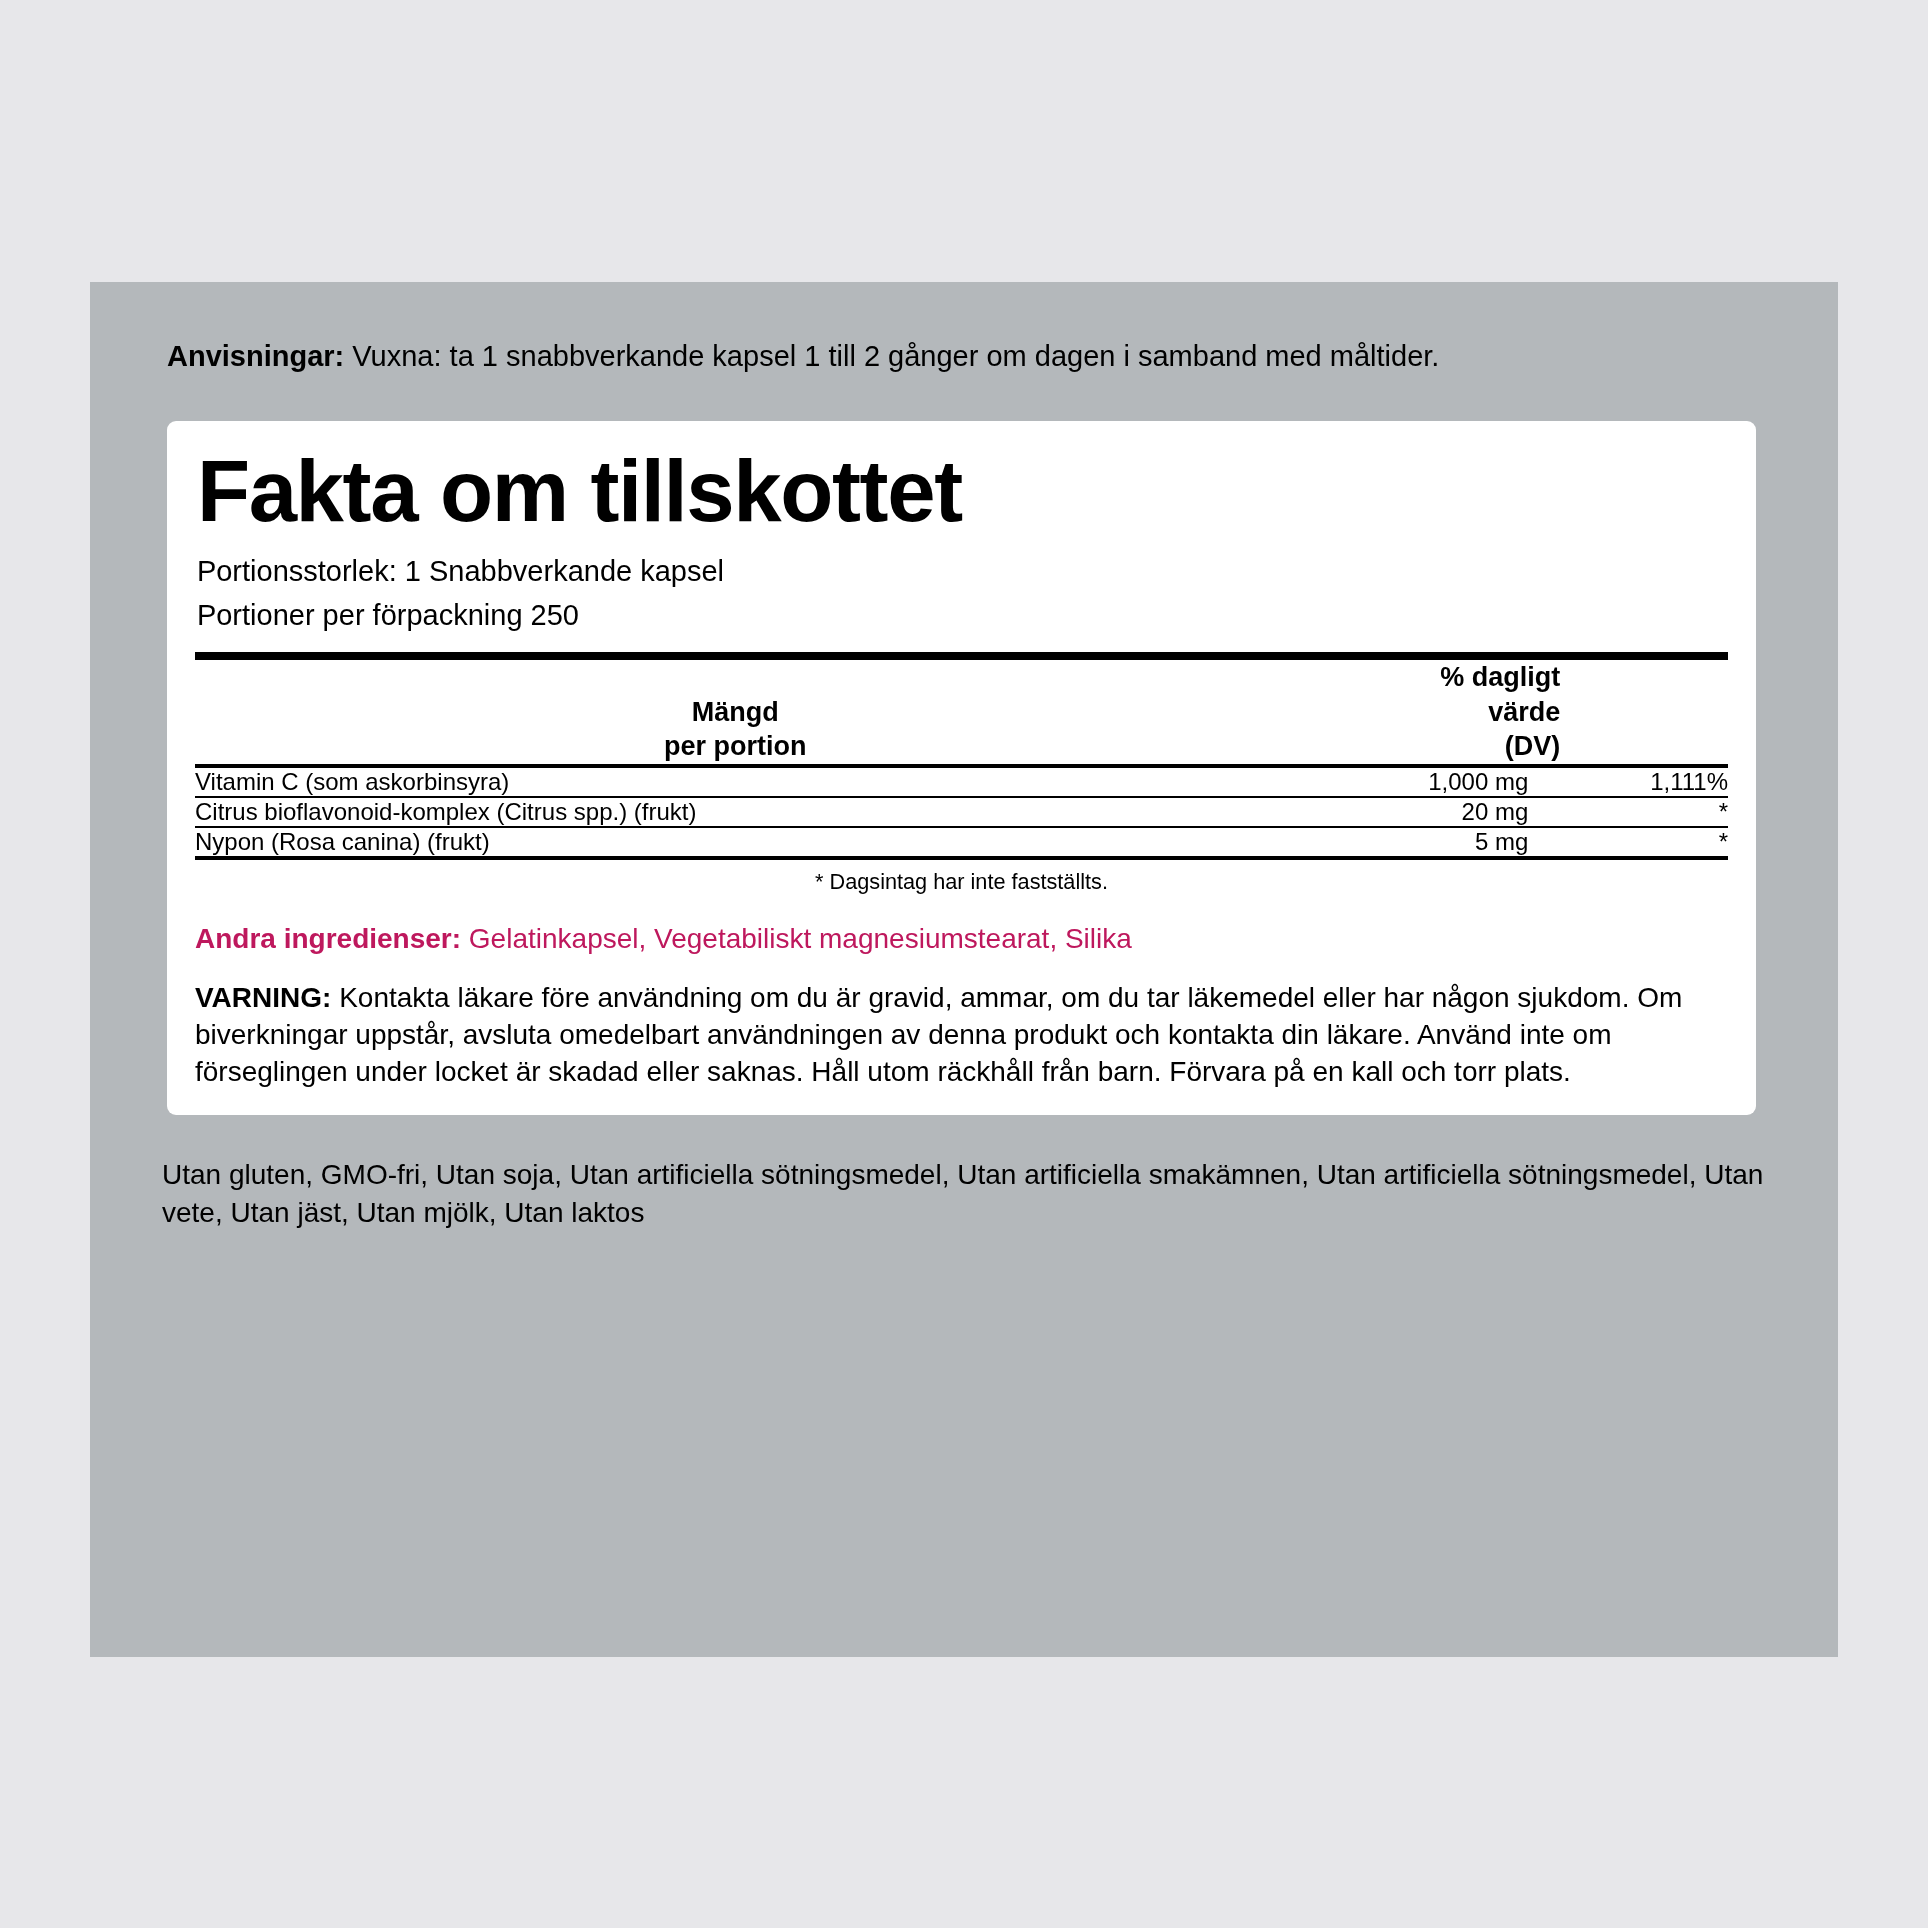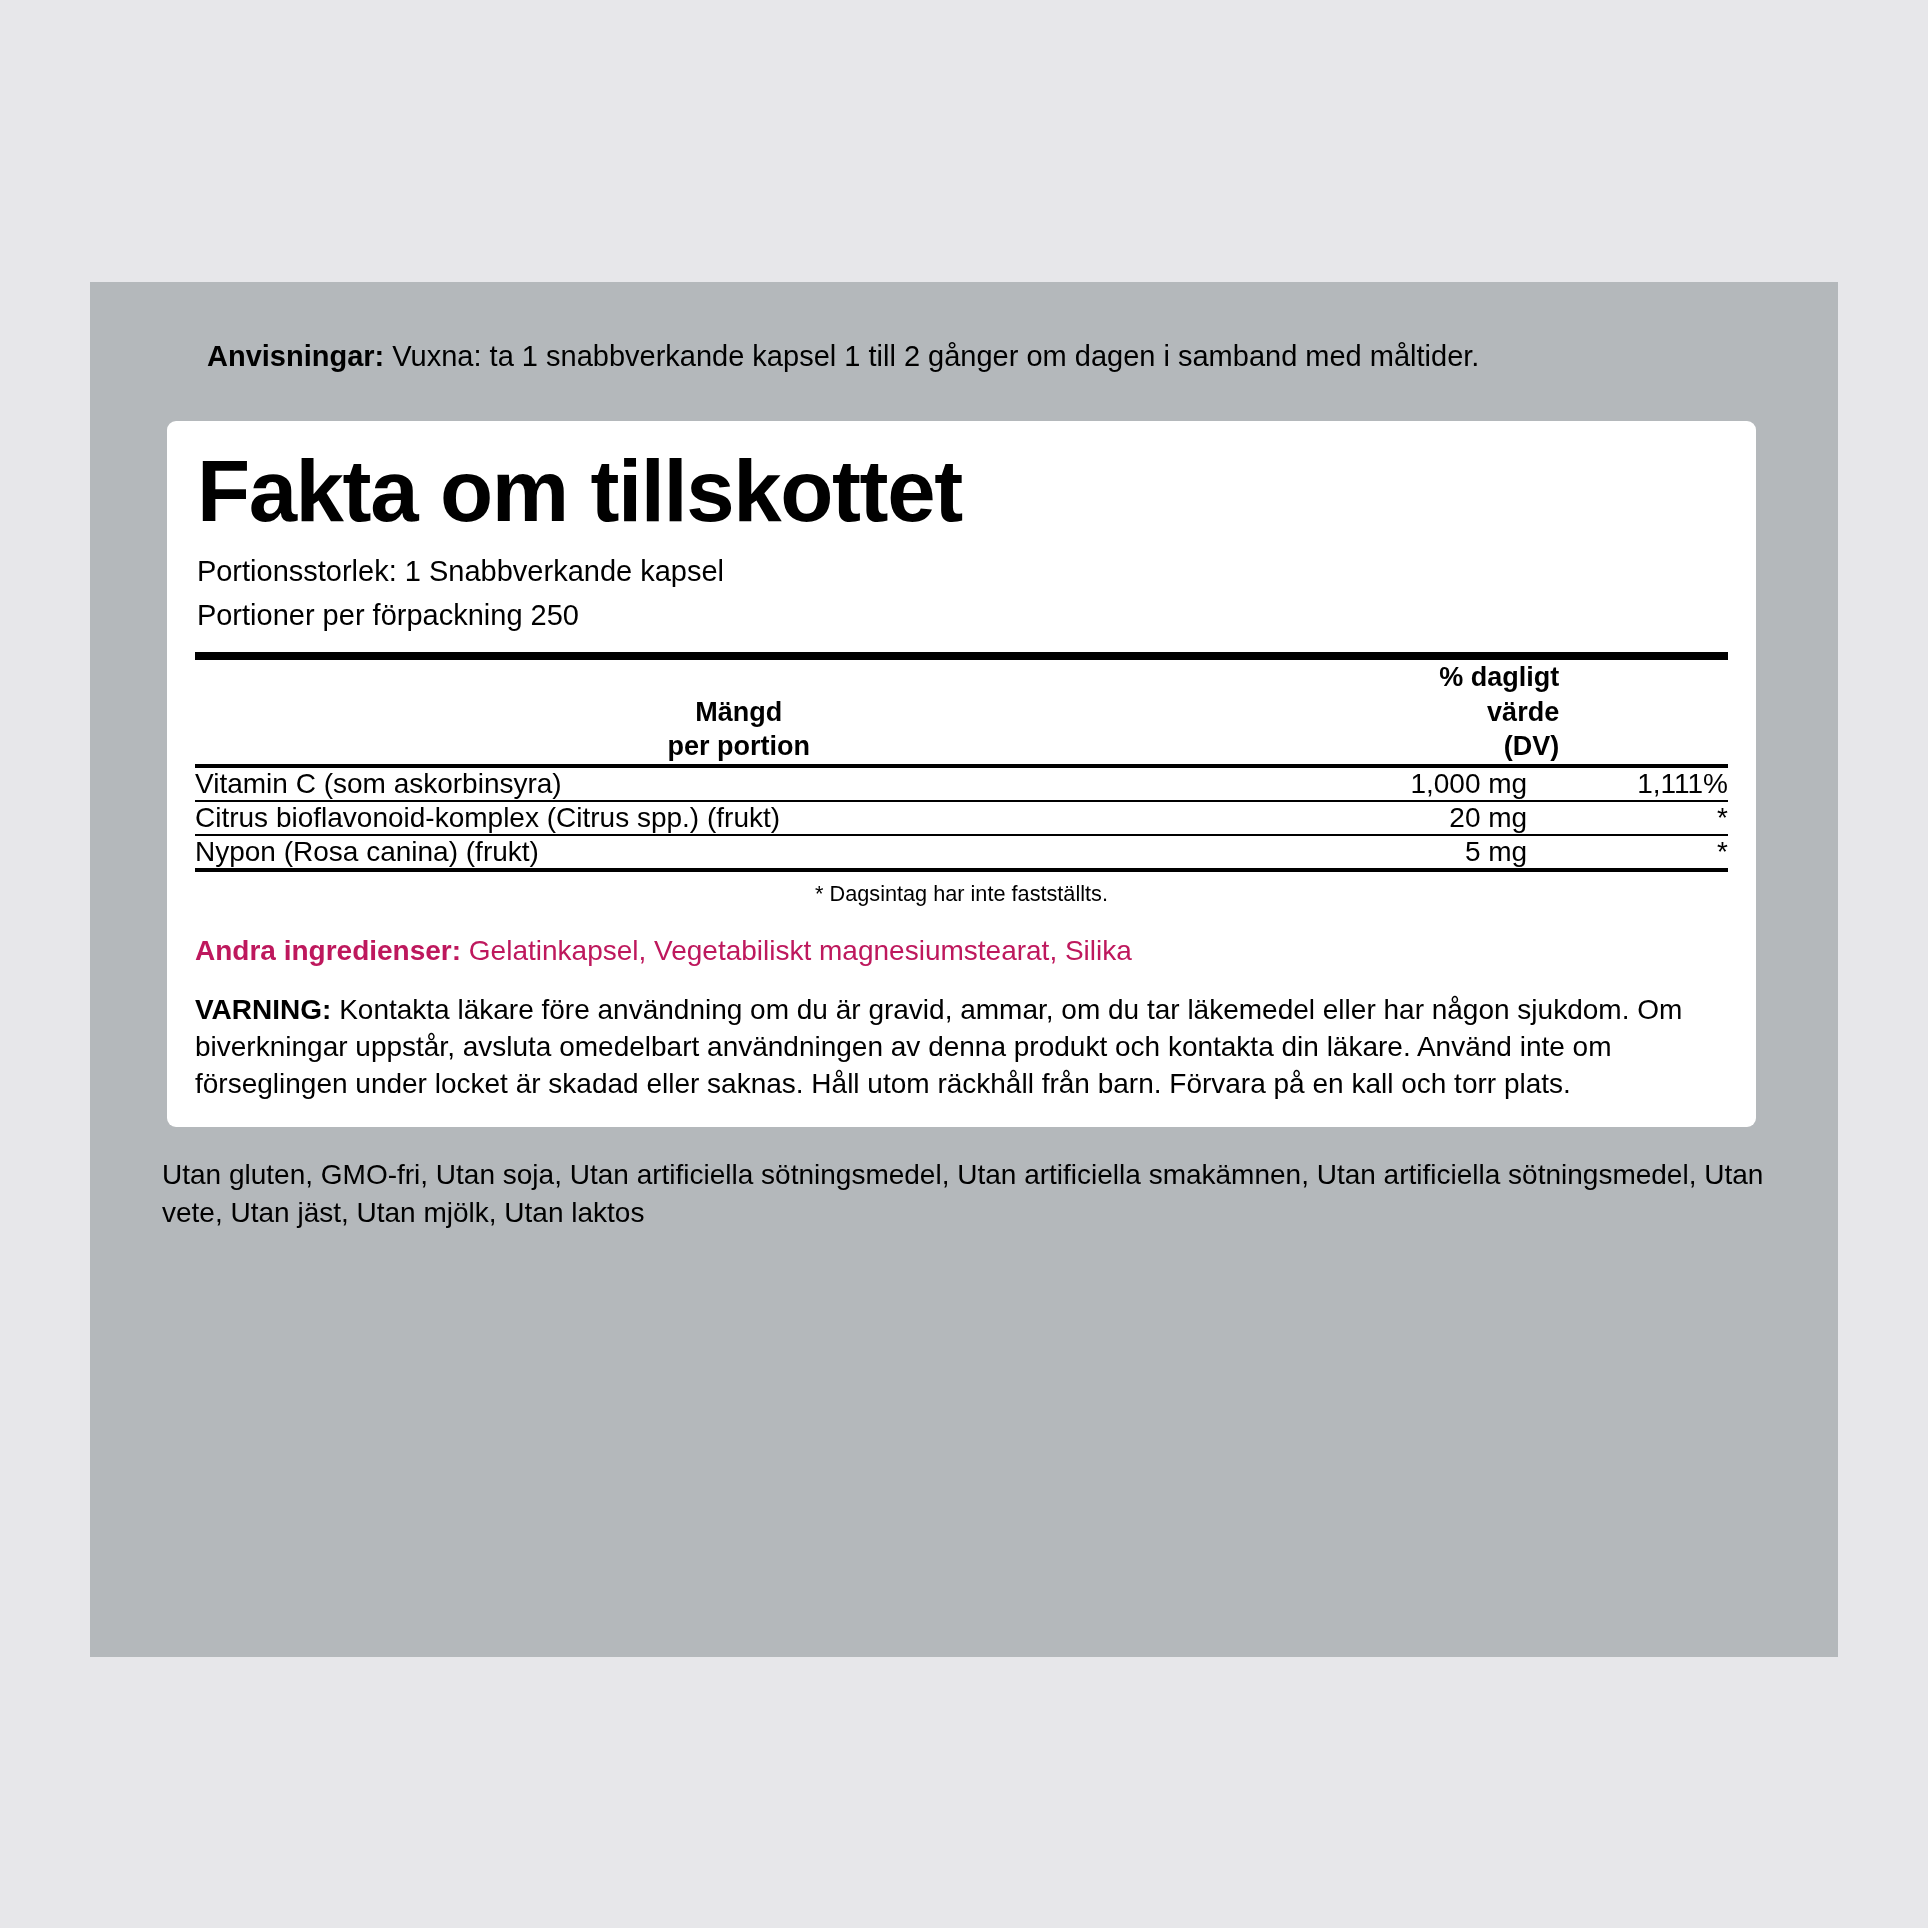--- a/index.html
+++ b/index.html
@@ -28,21 +28,20 @@
     position: absolute;
     left: 77px;
     top: 56px;
     width: 1601px;
     font-size: 29px;
     color: #000;
     line-height: 1.25;
   }
   .directions .lead {
     font-weight: bold;
-    margin-left: 40px;
   }
 
   .factbox {
     position: absolute;
     left: 77px;
     top: 139px;
     width: 1589px;
     background: #ffffff;
     box-sizing: border-box;
     padding: 13px 28px 24.5px 28px;
@@ -93,21 +92,21 @@
     line-height: 1.28;
   }
   .hdr-right {
     text-align: right;
     line-height: 1.28;
   }
 
   .nutri-row td {
     padding: 11.3px 0 10.4px 0;
     border-top: 2.8px solid #000;
-    font-size: 28px;
+    font-size: 24px;
   }
   .nutri-row.first td {
     border-top: 4.7px solid #000;
   }
   .cell-name { text-align: left; }
   .cell-amt { text-align: right; padding-right: 32px !important; white-space: nowrap; }
   .cell-dv { text-align: right; white-space: nowrap; margin-top: 20px; }
 
   .footnote {
     font-size: 21.7px;

